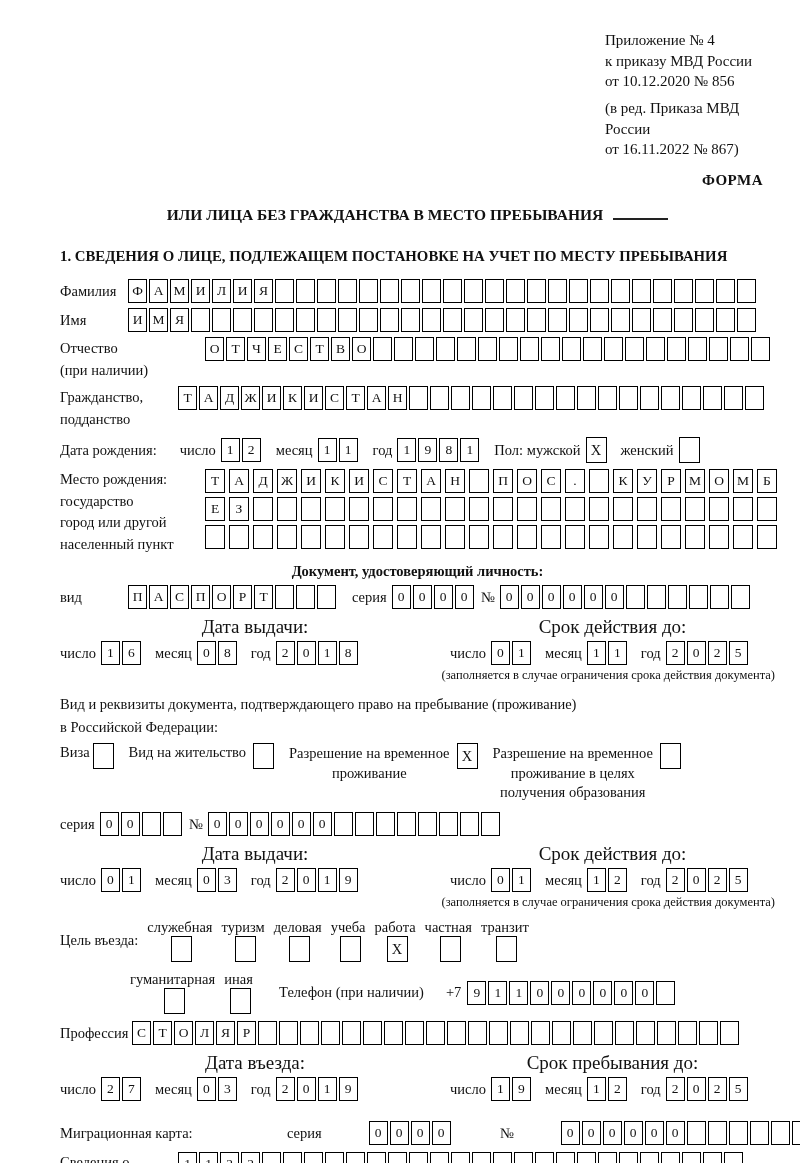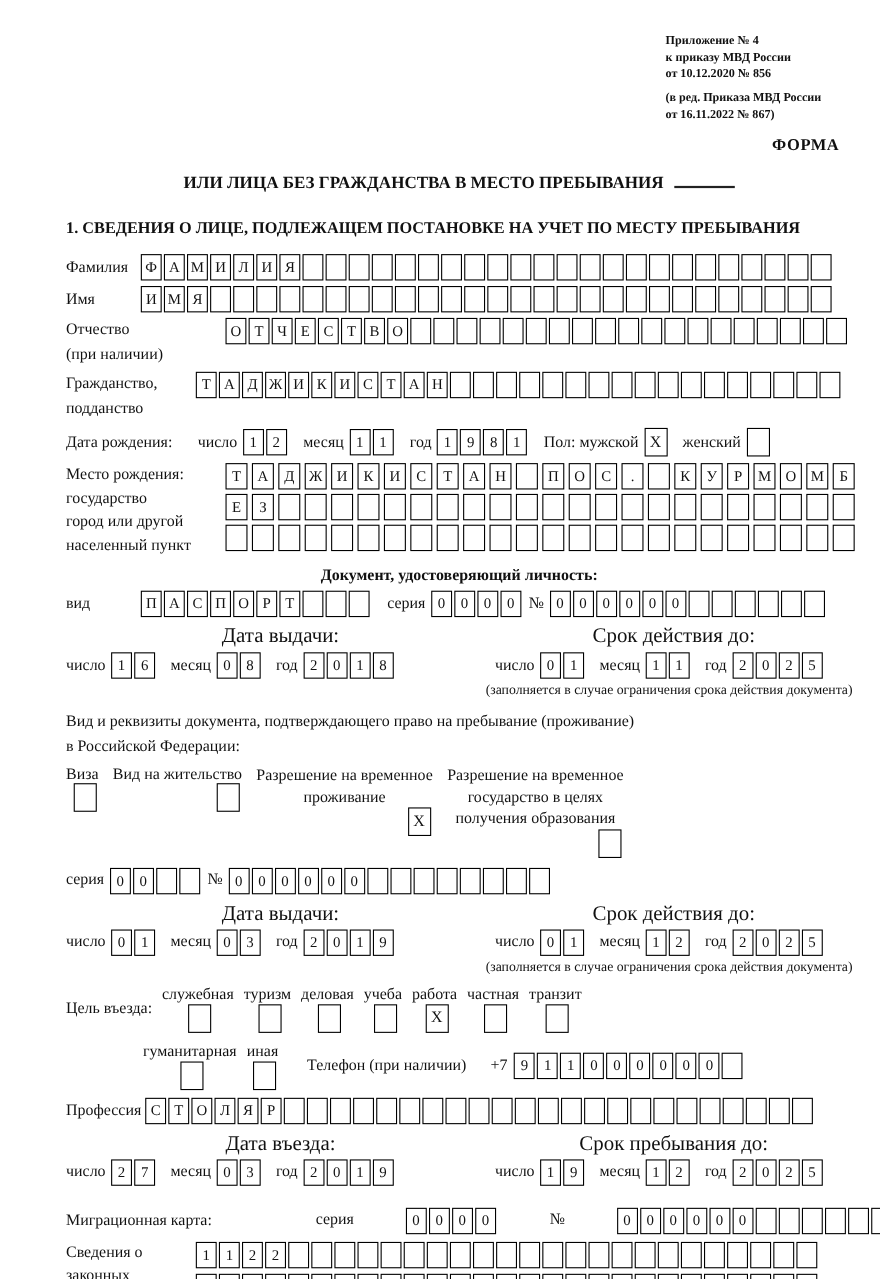--- a/index.html
+++ b/index.html
@@ -3,21 +3,21 @@
 <meta charset="utf-8">
 <style>
   html,body{margin:0;padding:0;background:#fff;}
   .page{
     width:800px;height:1163px;box-sizing:border-box;
     padding:30px 25px 14px 60px;background:#fff;color:#111;
     font-family:"Liberation Serif","DejaVu Serif",serif;
     overflow:hidden;position:relative;
   }
   
-  .appendix{margin-left:auto;width:170px;font-size:11px;line-height:1.38;font-weight:bold;}
+  .appendix{margin-left:auto;width:170px;font-size:15px;line-height:1.38;}
   .appendix .ed{margin-top:6px;}
   .forma{text-align:right;padding-right:12px;font-weight:bold;font-size:15px;margin-top:12px;letter-spacing:.5px;}
   
   .title{text-align:center;font-weight:bold;font-size:15.5px;margin-top:14px;line-height:1.5;}
   .blank-line{display:inline-block;width:55px;border-bottom:2px solid #222;height:12px;margin-left:10px;}
   .sec-heading{font-weight:bold;font-size:14.8px;margin-top:22px;}
   
   .frow{display:flex;align-items:center;margin-top:5px;}
   .frow.top{align-items:flex-start;}
   .flabel{font-size:14.5px;flex:0 0 auto;line-height:22px;}
@@ -47,21 +47,21 @@
   .pcol-l{width:390px;flex:0 0 auto;}
   .pcol-r{flex:1;}
   .plabel{text-align:center;font-size:19px;margin-bottom:3px;}
   .drow{display:flex;align-items:center;}
   .drow .dl{font-size:14.5px;margin-right:5px;flex:0 0 auto;}
   .drow .cells{margin-right:12px;}
   .note{font-size:12.5px;text-align:right;margin-top:3px;}
   .intro{font-size:14.5px;margin-top:10px;line-height:1.55;}
   
   .permits{display:flex;align-items:flex-start;margin-top:6px;font-size:14.5px;}
-  .pm{display:flex;align-items:flex-end;margin-right:13px;flex-direction:column;}
+  .pm{display:flex;align-items:flex-start;margin-right:13px;}
   .pm:last-child{margin-right:0;}
   .pm .pm-lines{text-align:center;line-height:1.35;}
   .pm .cbox{margin-left:7px;margin-top:-1px;}
   .pm .cbox.tight{margin-left:3px;}
   
   .purpose-row{display:flex;align-items:center;margin-top:9px;font-size:14.5px;}
   .pitem{display:flex;align-items:center;margin-left:9px;flex-direction:column;}
   .pitem .cbox{margin-left:6px;}
   .indent70{margin-left:70px;}
   .phone-lbl{margin-left:26px;}
@@ -470,21 +470,21 @@
         <div>Разрешение на временное</div>
         <div>проживание</div>
       </span>
       <span class="cbox">
           <span class="cell">X</span>
         </span>
     </div>
     <div class="pm">
       <span class="pm-lines">
         <div>Разрешение на временное</div>
-        <div>государство в целях</div>
+        <div>проживание в целях</div>
         <div>получения образования</div>
       </span>
       <span class="cbox">
           <span class="cell"></span>
         </span>
     </div>
   </div>
 
   <div class="frow" style="margin-top:9px;">
     <span class="inline-lbl" style="margin-left:0;">серия</span>

